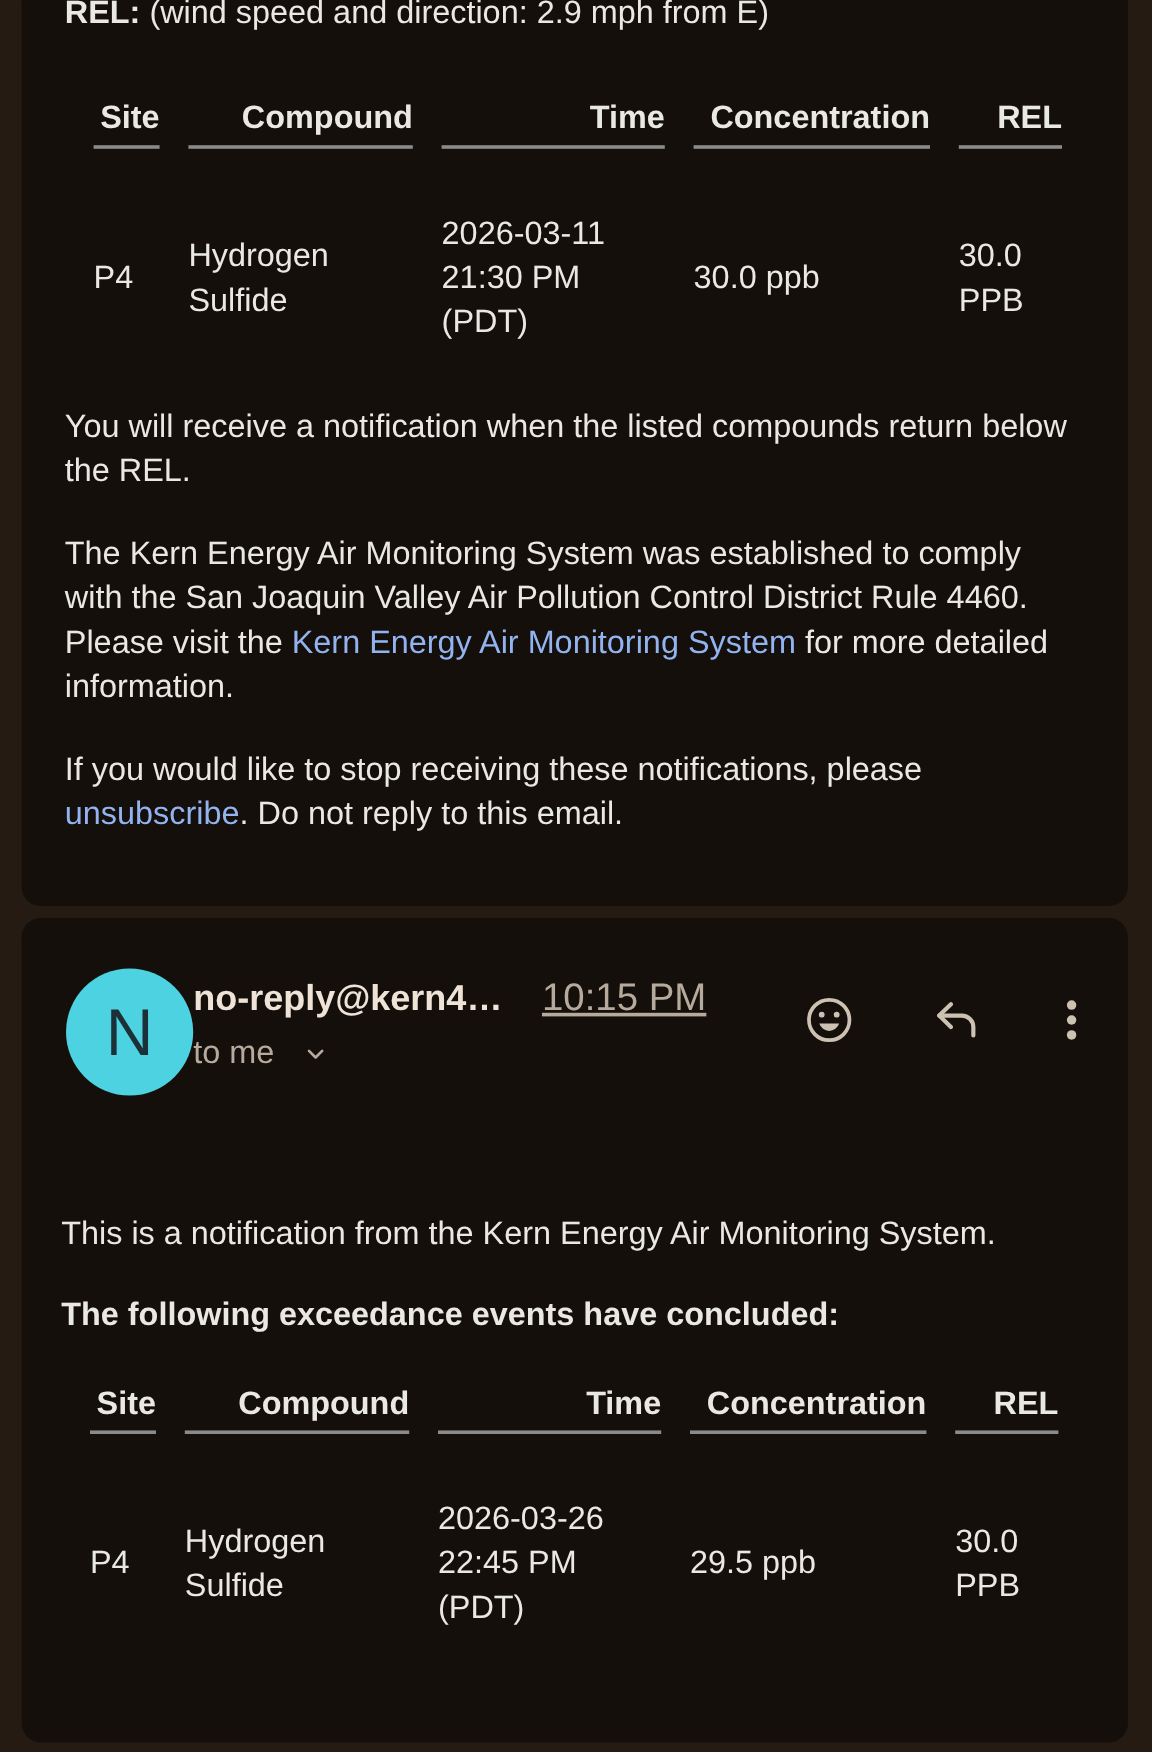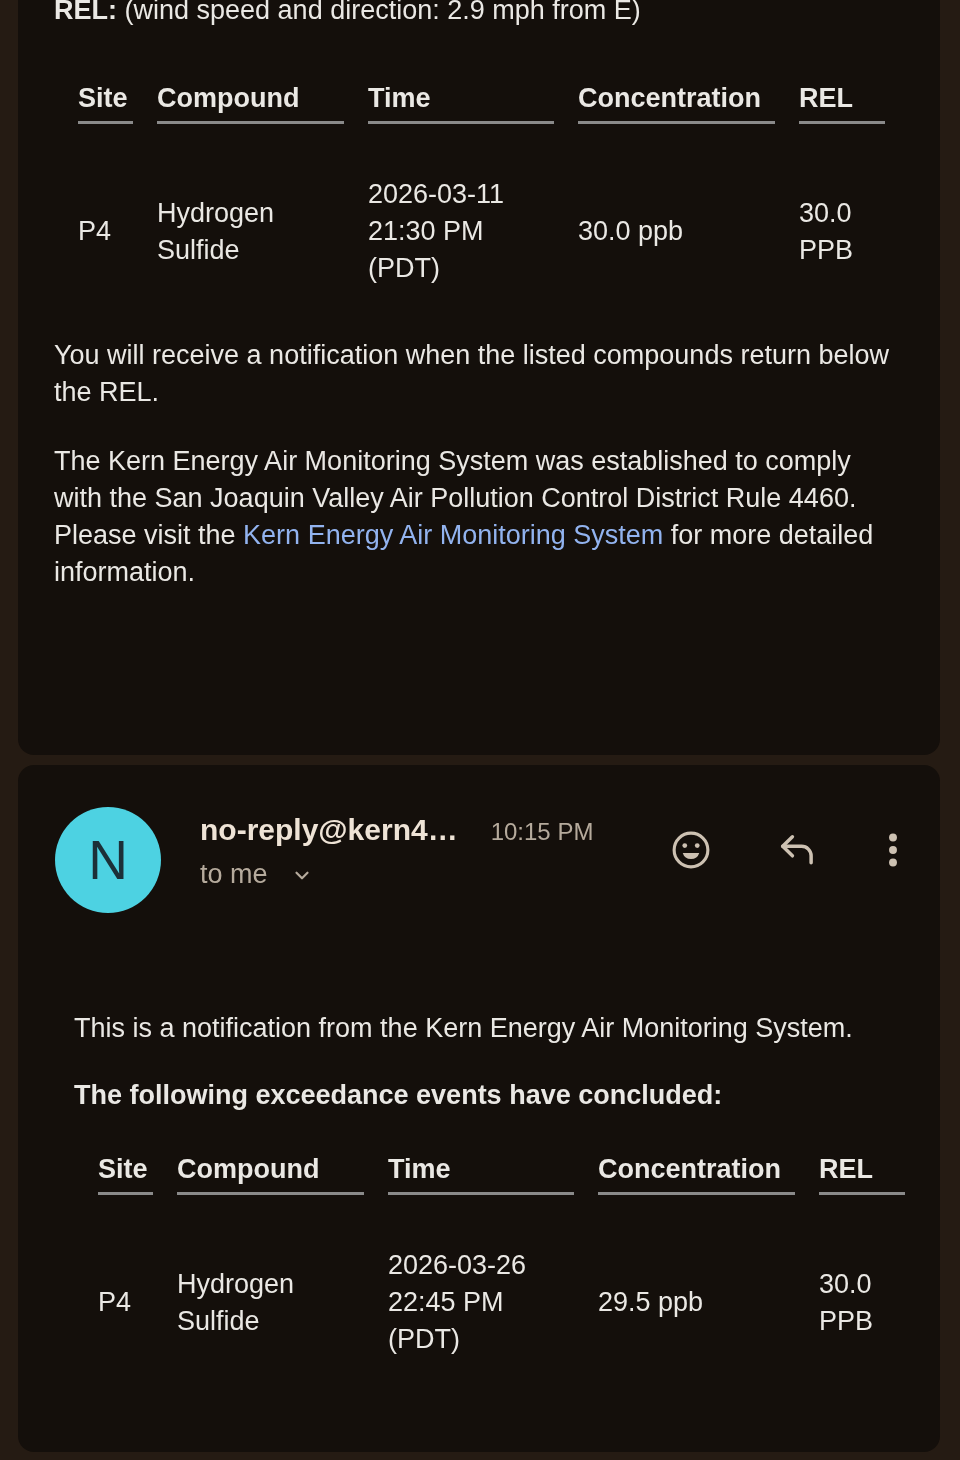--- a/index.html
+++ b/index.html
@@ -19,58 +19,58 @@
 
   .email-body{padding:6px 36px 0;font-size:27px;line-height:37px;}
   .email-body p{margin:32px 0 0;}
   p.rel-line{margin:0;}
   .b{font-weight:bold;}
   .italic{}
   .link{color:var(--link,#92b3ef);text-decoration:none;cursor:pointer;}
 
   table.etable{border-collapse:separate;border-spacing:24px 0;margin:54px 0 0;}
   .etable th{
-    font-weight:bold;text-align:left;font-size:27px;line-height:30px;
+    font-weight:bold;text-align:right;font-size:27px;line-height:30px;
     border-bottom:3px solid var(--rule,#8a8a8a);
     padding:0 0 8px;white-space:nowrap;
   }
   .etable td{vertical-align:middle;padding:52px 0 18px;font-size:27px;line-height:37px;}
   .etable th:nth-child(1),.etable td:nth-child(1){width:55px;min-width:55px;}
   .etable th:nth-child(2),.etable td:nth-child(2){width:187px;min-width:187px;max-width:187px;margin-left:46px;}
   .etable th:nth-child(3),.etable td:nth-child(3){width:186px;min-width:186px;max-width:186px;margin-top:16px;}
   .etable th:nth-child(4),.etable td:nth-child(4){width:197px;min-width:197px;}
   .etable th:nth-child(5),.etable td:nth-child(5){width:86px;min-width:86px;max-width:86px;}
   .etable.mt40{margin-top:40px;}
 
   .email-header{position:relative;display:flex;padding:42px 36px 0 37px;}
   .avatar{
     width:106px;height:106px;border-radius:50%;flex:none;
     background:var(--avatar_bg,#4dd2e2);color:var(--avatar_letter,#1c3038);
     display:flex;align-items:center;justify-content:center;
     font-size:55px;line-height:1;cursor:pointer;
   }
-  .header-text{margin-left:39px;padding-top:6px;min-width:0;}
+  .header-text{padding-top:6px;min-width:0;}
   .sender-row{display:flex;align-items:baseline;gap:33px;}
   .sender{font-size:30px;font-weight:bold;color:var(--sender,#eee3d6);white-space:nowrap;}
-  .time{font-size:24px;color:var(--muted,#b5aa9c);white-space:nowrap;}
+  .time{font-size:32px;color:var(--muted,#b5aa9c);white-space:nowrap;text-decoration:underline;}
   .to-row{
     margin-top:12px;display:flex;align-items:center;gap:23px;
     color:var(--muted,#b5aa9c);font-size:27px;cursor:pointer;width:max-content;justify-content:flex-end;
   }
   .hicon{
     position:absolute;top:63px;width:44px;height:44px;
     color:var(--icon,#cdc1b2);cursor:pointer;
   }
   .hicon svg{width:44px;height:44px;display:block;}
   .i-reaction{left:651px;}
   .i-reply{left:757px;}
   .i-more{left:853px;}
   .chev svg{display:block;}
 
-  .body2{padding:0 56px;font-size:27px;line-height:37px;}
+  .body2{padding:0 33px;font-size:27px;line-height:37px;}
   .intro{margin:97px 0 0;}
   .heading{margin:30px 0 0;font-weight:bold;}
 </style>
 </head>
 <body style="--page_bg: #251b13; --card_bg: #140f0b; --text: #eae8e4; --muted: #b5aa9c; --sender: #eee3d6; --link: #92b3ef; --rule: #8a8a8a; --icon: #cdc1b2; --avatar_bg: #4dd2e2; --avatar_letter: #1c3038;">
 
 <div class="card card1">
   <div class="email-body">
     <p class="rel-line"><span class="b">REL:</span> <span>(wind speed and direction: 2.9 mph from E)</span></p>
 
@@ -92,20 +92,21 @@
             <td>30.0 ppb</td>
             <td>30.0 PPB</td>
           </tr>
         </tbody>
       </table>
 
     <p>You will receive a notification when the listed compounds return below the REL.</p>
 
     <p class="italic"><span>The Kern Energy Air Monitoring System was established to comply with the San Joaquin Valley Air Pollution Control District Rule 4460. Please visit the </span><a class="link">Kern Energy Air Monitoring System</a><span> for more detailed information.</span></p>
 
+    <p><span>If you would like to stop receiving these notifications, please </span><a class="link">unsubscribe</a><span>. Do not reply to this email.</span></p>
   </div>
 </div>
 
 <div class="card card2">
   <div class="email-header">
     <div class="avatar">N</div>
     <div class="header-text">
       <div class="sender-row">
         <span class="sender">no-reply@kern4…</span>
         <span class="time">10:15 PM</span>

